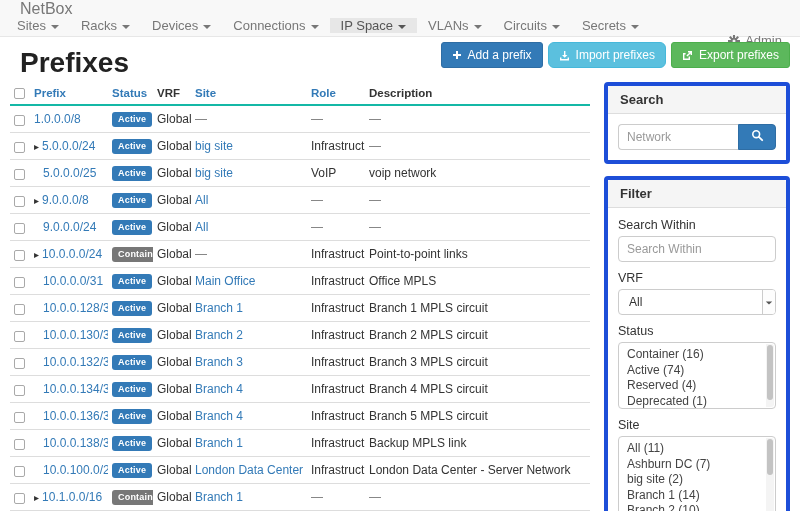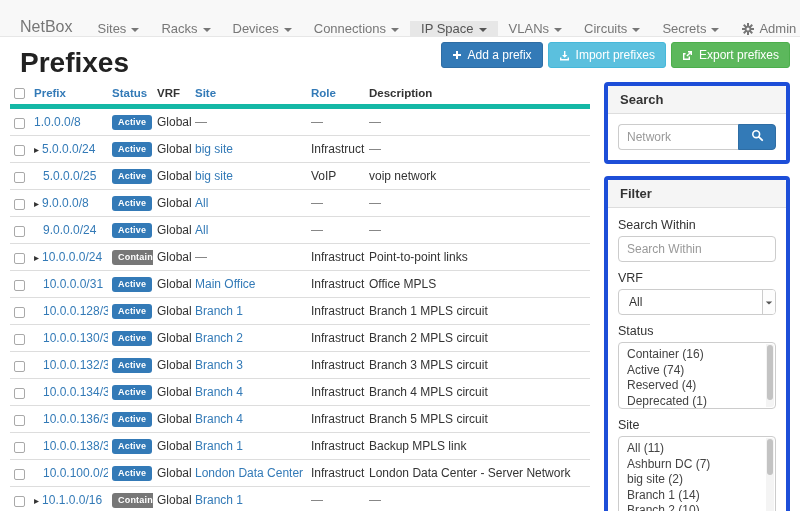--- a/index.html
+++ b/index.html
@@ -5,52 +5,52 @@
   * { box-sizing: border-box; }
   html,body { margin:0; padding:0; }
   body {
     width:800px; height:511px; overflow:hidden;
     font-family:"Liberation Sans", sans-serif;
     background:#fff; color:#333;
   }
   
   .navbar {
     height:37px; background:#f8f8f8; border-bottom:1px solid #e7e7e7;
-    display:flex; align-items:flex-end; padding:0 6px; font-size:13px;
+    display:flex; align-items:flex-start; padding:0 6px; font-size:13px;flex-direction:column;
   }
   .brand { font-size:16px; color:#777; padding:0 14px; display:flex; align-items:center; text-decoration:none; cursor:pointer; }
   .nav-item {
     color:#777; padding:0 11px; display:flex; align-items:center; gap:5px;
     text-decoration:none; cursor:pointer; white-space:nowrap;
   }
   .nav-item.active { background:#e7e7e7; color:#555; }
   .caret { width:0; height:0; border-left:4px solid transparent; border-right:4px solid transparent; border-top:4px solid currentColor; display:inline-block; margin-top:2px; }
   .nav-right { margin-left:auto; display:flex; }
   .nav-right .nav-item { gap:5px; padding:0 12px; }
   .nav-right svg { display:block; }
 
   
   .content { padding:0 10px; }
   .header-row { position:relative; height:41px; margin-top:4px; }
   .page-title { position:absolute; left:10px; top:6px; font-size:28px; font-weight:700; color:#222; margin:0; }
   .actions { position:absolute; right:0; top:1px; display:flex; gap:5px; }
   .btn { display:inline-flex; align-items:center; gap:6px; font-size:12px; color:#fff; padding:5px 10px; border-radius:3px; border:1px solid transparent; cursor:pointer; font-family:inherit; }
   .btn svg { display:block; }
   .btn-primary { background:#337ab7; border-color:#2e6da4; }
-  .btn-info    { background:#5bc0de; border-color:#46b8da; }
+  .btn-info    { background:#5bc0de; border-color:#46b8da;border-radius:6px; }
   .btn-success { background:#5cb85c; border-color:#4cae4c; }
 
   
   .cols { display:flex; gap:14px; align-items:flex-start; }
   .left { flex:1; min-width:0; }
   .right { width:186px; flex:none; }
 
   
   table { width:100%; border-collapse:collapse; table-layout:fixed; }
-  th { font-size:11.5px; text-align:left; padding:5px 4px; border-bottom:5px solid #14b8a6; color:#333; white-space:nowrap; }
+  th { font-size:11.5px; text-align:left; padding:5px 4px; border-bottom:2px solid #14b8a6; color:#333; white-space:nowrap; }
   th.sortable { color:#337ab7; cursor:pointer; }
   td { font-size:12px; padding:5px 4px; border-top:1px solid #ddd; color:#333; white-space:nowrap; overflow:hidden; height:23px; }
   a.lnk { color:#337ab7; text-decoration:none; cursor:pointer; }
   .cb { display:inline-block; width:11px; height:11px; border:1px solid #a9a9a9; border-radius:2px; background:#fff; vertical-align:middle; cursor:pointer; }
   .indent { display:inline-block; height:1px; }
   .arrow { color:#333; font-size:10px; margin-right:3px; }
   .badge { display:inline-block; font-size:9px; font-weight:bold; color:#fff; padding:3px 6px; border-radius:3px; line-height:1; letter-spacing:.2px; }
   .dash { color:#777; }
   td.desc, td.role-cell, td.vrf-cell { color:#333; }
 

